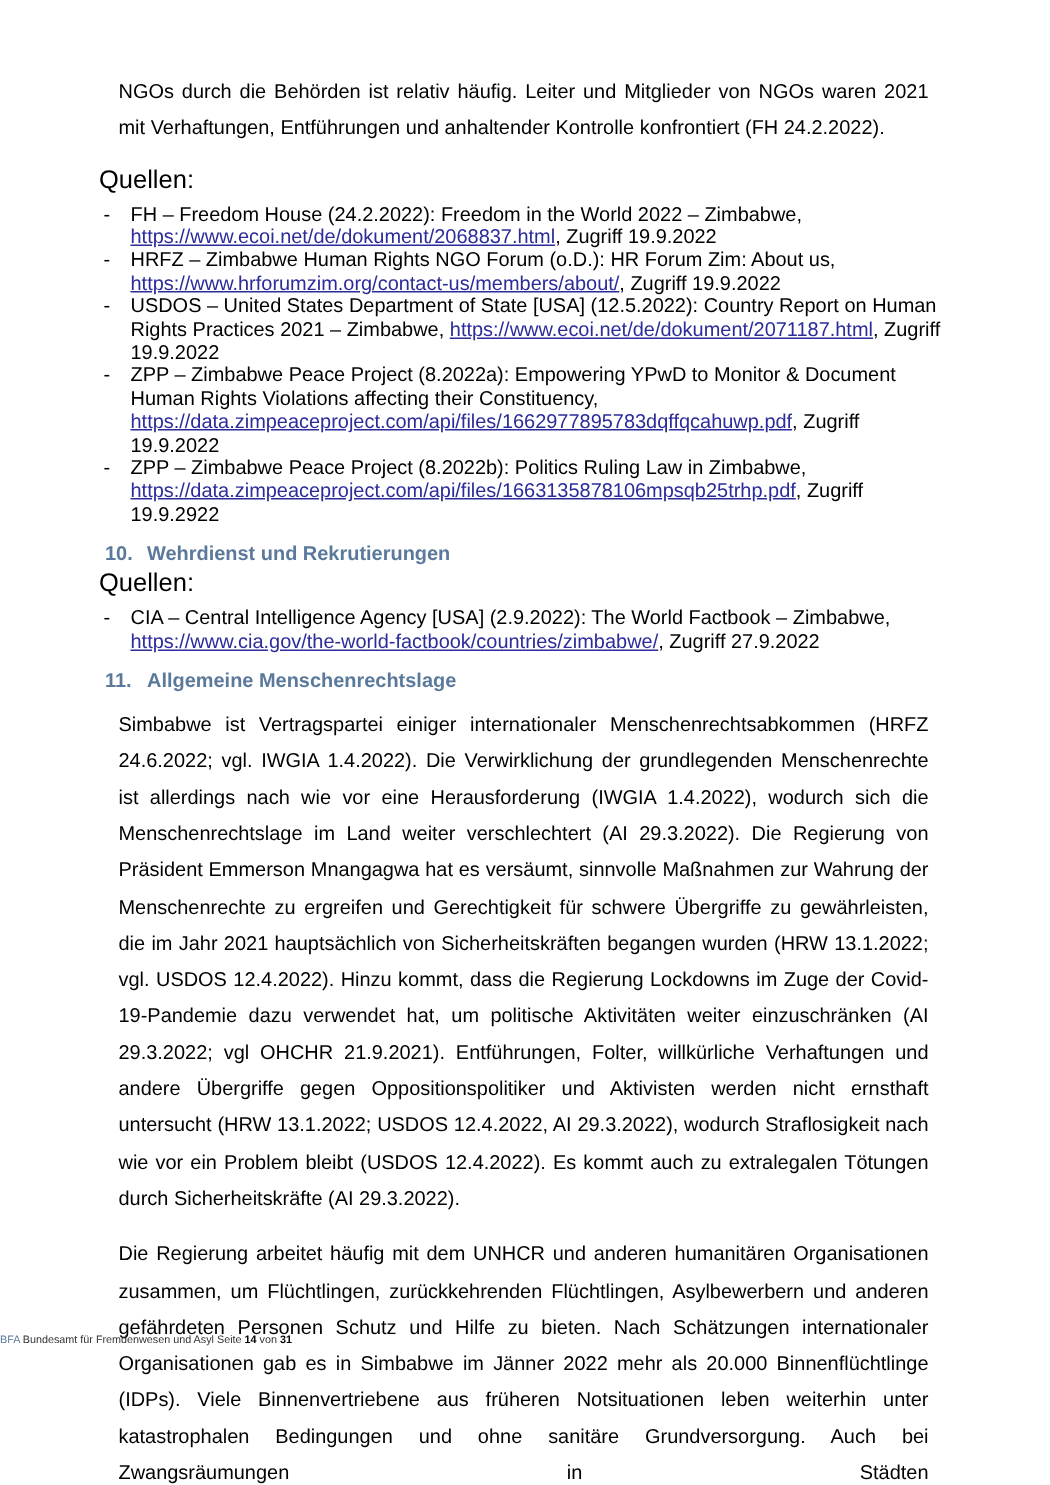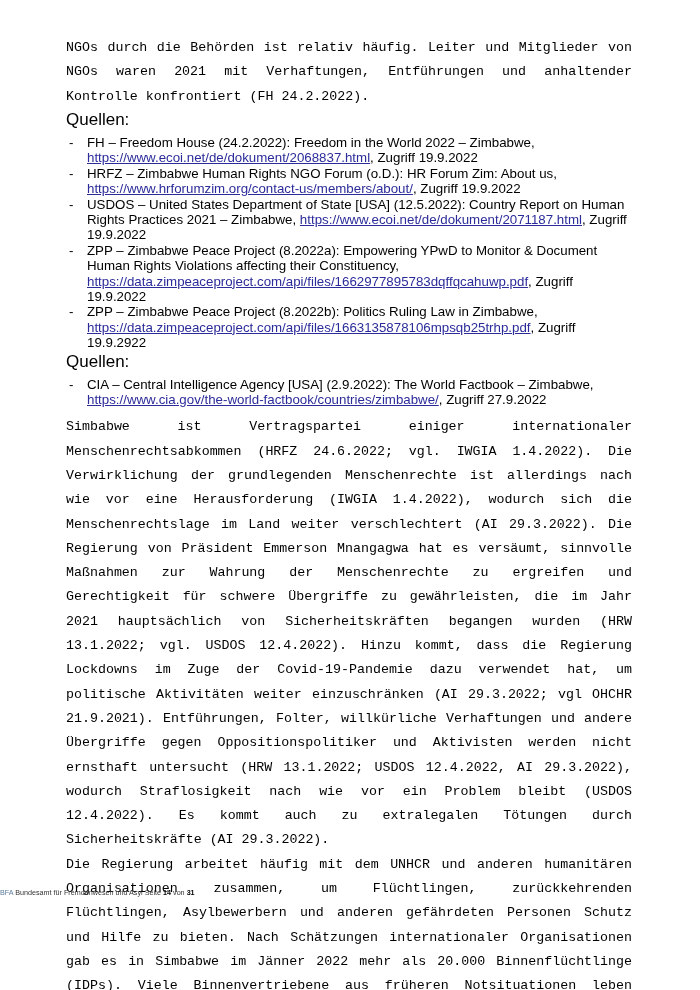--- a/index.html
+++ b/index.html
@@ -2,23 +2,22 @@
 <html><head>
   <meta charset="utf-8">
   <style>
     html, body { margin: 0; padding: 0; background: #ffffff; }
     body {
       width: 700px; height: 990px; position: relative; overflow: hidden;
       font-family: "Liberation Sans", sans-serif; color: #000000;
     }
     .page { position: absolute; left: 66px; top: 36px; width: 566px; }
     .para {
-      font-size: 13.3px; line-height: 24.3px; text-align: justify; margin: 0;
+      font-size: 13.3px; line-height: 24.3px; text-align: justify; margin: 13px;
       text-align-last: left;
-      font-family: Liberation Mono, monospace;
     }
     .quellen {
       font-size: 17px; line-height: 18px; margin: 2px 0 6px 0;
     }
     ul.sources { list-style: none; margin: 0 0 0 0; padding: 0; }
     ul.sources li {
       font-size: 13.3px; line-height: 15.4px; position: relative; padding-left: 21px;
       margin-bottom: 0;
     }
     ul.sources li .dash { position: absolute; left: 3px; top: 0; }
@@ -43,25 +42,27 @@
   <div class="quellen">Quellen:</div>
 
   <ul class="sources">
     <li><span class="dash">-</span><span>FH – Freedom House (24.2.2022): Freedom in the World 2022 – Zimbabwe, </span><a class="link">https://www.ecoi.net/de/dokument/2068837.html</a><span>, Zugriff 19.9.2022</span></li>
     <li><span class="dash">-</span><span>HRFZ – Zimbabwe Human Rights NGO Forum (o.D.): HR Forum Zim: About us, </span><a class="link">https://www.hrforumzim.org/contact-us/members/about/</a><span>, Zugriff 19.9.2022</span></li>
     <li><span class="dash">-</span><span>USDOS – United States Department of State [USA] (12.5.2022): Country Report on Human Rights Practices 2021 – Zimbabwe, </span><a class="link">https://www.ecoi.net/de/dokument/2071187.html</a><span>, Zugriff 19.9.2022</span></li>
     <li><span class="dash">-</span><span>ZPP – Zimbabwe Peace Project (8.2022a): Empowering YPwD to Monitor &amp; Document Human Rights Violations affecting their Constituency, </span><a class="link">https://data.zimpeaceproject.com/api/files/1662977895783dqffqcahuwp.pdf</a><span>, Zugriff 19.9.2022</span></li>
     <li><span class="dash">-</span><span>ZPP – Zimbabwe Peace Project (8.2022b): Politics Ruling Law in Zimbabwe, </span><a class="link">https://data.zimpeaceproject.com/api/files/1663135878106mpsqb25trhp.pdf</a><span>, Zugriff 19.9.2922</span></li>
   </ul>
 
+  <h2 class="sec" style="margin-top:10px;"><span class="num">10.</span><span>Wehrdienst und Rekrutierungen</span></h2>
   <div class="quellen">Quellen:</div>
   <ul class="sources">
     <li><span class="dash">-</span><span>CIA – Central Intelligence Agency [USA] (2.9.2022): The World Factbook – Zimbabwe, </span><a class="link">https://www.cia.gov/the-world-factbook/countries/zimbabwe/</a><span>, Zugriff 27.9.2022</span></li>
   </ul>
 
+  <h2 class="sec" style="margin-top:10px;"><span class="num">11.</span><span>Allgemeine Menschenrechtslage</span></h2>
   <p class="para" style="margin-top:8px;">Simbabwe ist Vertragspartei einiger internationaler Menschenrechtsabkommen (HRFZ 24.6.2022; vgl. IWGIA 1.4.2022). Die Verwirklichung der grundlegenden Menschenrechte ist allerdings nach wie vor eine Herausforderung (IWGIA 1.4.2022), wodurch sich die Menschenrechtslage im Land weiter verschlechtert (AI 29.3.2022). Die Regierung von Präsident Emmerson Mnangagwa hat es versäumt, sinnvolle Maßnahmen zur Wahrung der Menschenrechte zu ergreifen und Gerechtigkeit für schwere Übergriffe zu gewährleisten, die im Jahr 2021 hauptsächlich von Sicherheitskräften begangen wurden (HRW 13.1.2022; vgl. USDOS 12.4.2022). Hinzu kommt, dass die Regierung Lockdowns im Zuge der Covid-19-Pandemie dazu verwendet hat, um politische Aktivitäten weiter einzuschränken (AI 29.3.2022; vgl OHCHR 21.9.2021). Entführungen, Folter, willkürliche Verhaftungen und andere Übergriffe gegen Oppositionspolitiker und Aktivisten werden nicht ernsthaft untersucht (HRW 13.1.2022; USDOS 12.4.2022, AI 29.3.2022), wodurch Straflosigkeit nach wie vor ein Problem bleibt (USDOS 12.4.2022). Es kommt auch zu extralegalen Tötungen durch Sicherheitskräfte (AI 29.3.2022).</p>
   <p class="para" style="text-align-last: justify;">Die Regierung arbeitet häufig mit dem UNHCR und anderen humanitären Organisationen zusammen, um Flüchtlingen, zurückkehrenden Flüchtlingen, Asylbewerbern und anderen gefährdeten Personen Schutz und Hilfe zu bieten. Nach Schätzungen internationaler Organisationen gab es in Simbabwe im Jänner 2022 mehr als 20.000 Binnenflüchtlinge (IDPs). Viele Binnenvertriebene aus früheren Notsituationen leben weiterhin unter katastrophalen Bedingungen und ohne sanitäre Grundversorgung. Auch bei  Zwangsräumungen in Städten</p>
 </div>
 
 <div class="footer">
   <span class="bfa">BFA</span>
   <span>Bundesamt für Fremdenwesen und Asyl</span>
   <span>Seite</span>
   <b>14</b>
   <span>von</span>

